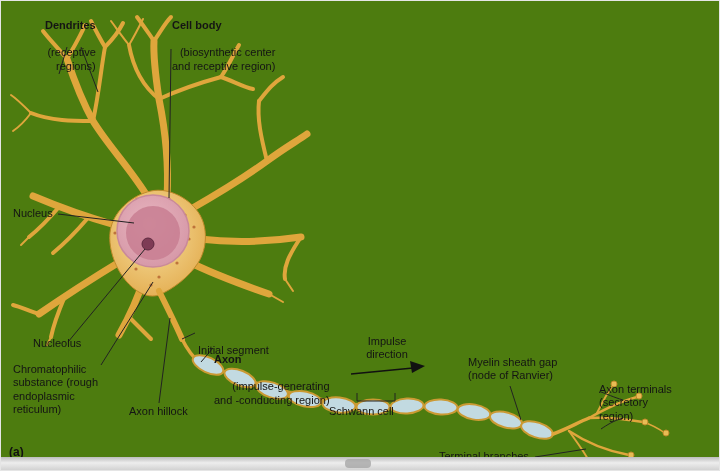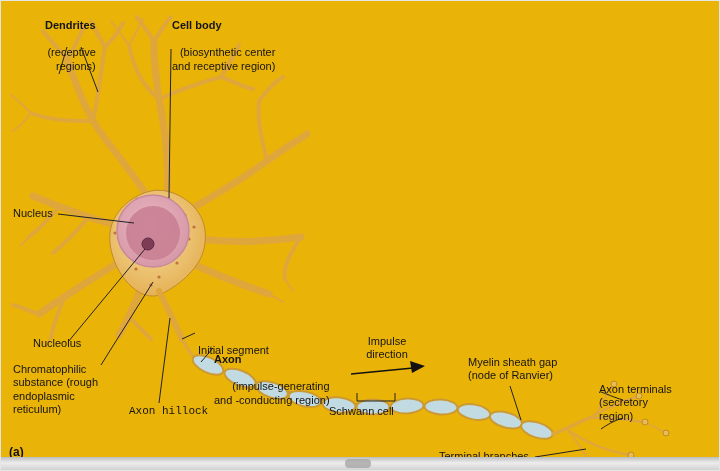--- a/index.html
+++ b/index.html
@@ -1,17 +1,17 @@
 <!DOCTYPE html>
 <html><head>
 <meta charset="utf-8">
 <style>
   html,body { margin:0; padding:0; background:#ffffff; }
   .stage {
-    position:relative; width:720px; height:471px; background:#eab308;
+    position:relative; width:720px; height:471px; background:#4d7c0f;
     font-family:"Liberation Sans", sans-serif; overflow:hidden;
     border:1px solid #e5e5e5; box-sizing:border-box;
   }
   .art { position:absolute; left:0; top:0; }
   .lbl {
     position:absolute; font-size:11px; line-height:1.22; color:#141414;
     white-space:pre-line;
   }
   .lbl .t { font-weight:bold; white-space:pre-line; }
   .lbl .s { font-weight:normal; white-space:pre-line;text-align:right; }
@@ -209,21 +209,21 @@
 
   <div class="lbl" style="left:12px; top:206px;">Nucleus</div>
 
   <div class="lbl" style="left:12px; top:336px;margin-left:20px;">Nucleolus</div>
 
   <div class="lbl" style="left:12px; top:362px;">Chromatophilic
 substance (rough
 endoplasmic
 reticulum)</div>
 
-  <div class="lbl" style="left:128px; top:404px;font-family:Liberation Mono, monospace;">Axon hillock</div>
+  <div class="lbl" style="left:128px; top:404px;">Axon hillock</div>
 
   <div class="lbl" style="left:197px; top:343px;">Initial segment</div>
 
   <div class="lbl center" style="left:358px; top:334px; width:56px;">Impulse
 direction</div>
 
   <div class="lbl" style="left:213px; top:339px;">
     <div class="t">Axon</div>
     <div class="s">(impulse-generating
 and -conducting region)</div>

